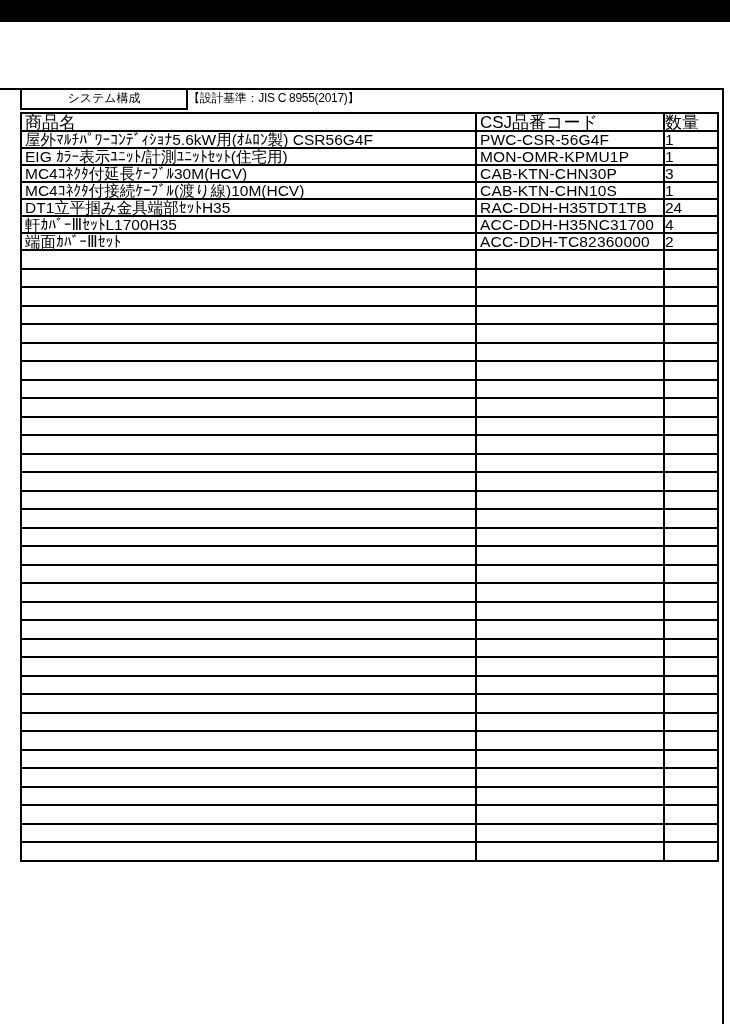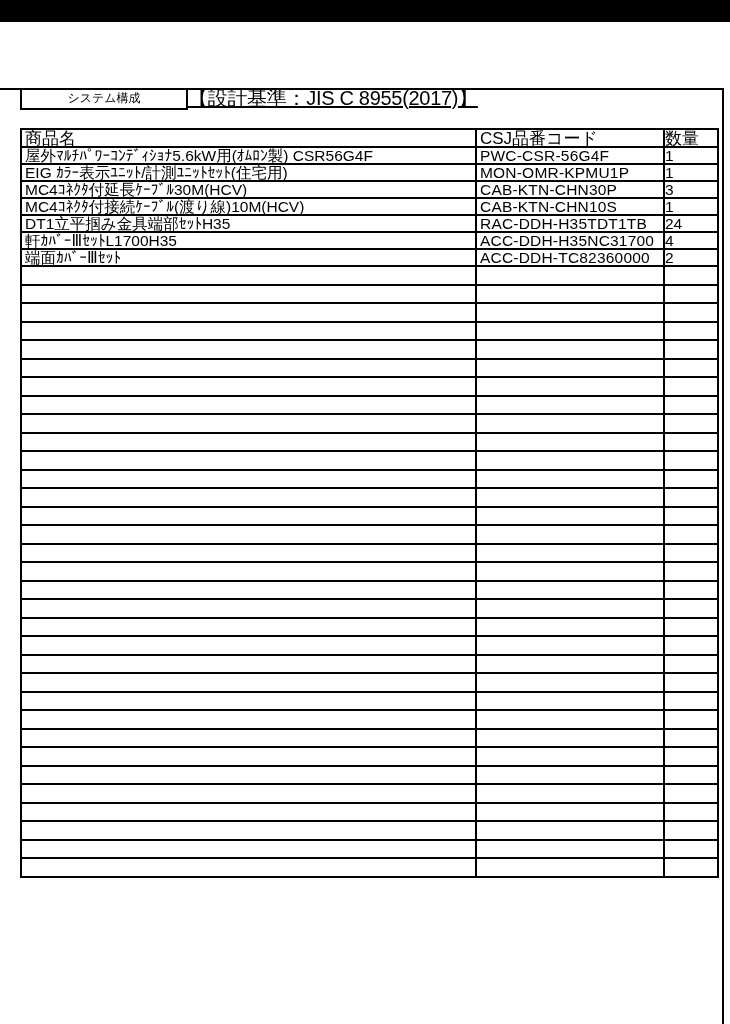--- a/index.html
+++ b/index.html
@@ -12,24 +12,24 @@
   .topbar { position:absolute; left:0; top:0; width:730px; height:22px; background:#000; }
   .frame-top { position:absolute; left:0; top:88px; width:724px; height:2px; background:#000; }
   .frame-right { position:absolute; left:722px; top:88px; width:2px; height:936px; background:#000; }
   .title-box {
     position:absolute; left:20px; top:88px; width:164px; height:20px;
     border:2px solid #000; border-top:none; box-sizing:content-box;
     text-align:center; font-size:12px; line-height:20px;
   }
   .standard {
     position:absolute; left:188px; top:88px; height:20px; line-height:20px;
-    font-size:20px; letter-spacing:-0.3px;text-decoration:underline;
+    font-size:12px; letter-spacing:-0.3px;
   }
   table.parts {
-    position:absolute; left:20px; top:128px;
+    position:absolute; left:20px; top:112px;
     border-collapse:collapse; table-layout:fixed;
     width:564px;
   }
   table.parts td, table.parts th {
     border:2px solid #000; padding:0 0 0 3px; margin:0;
     font-weight:normal; text-align:left; white-space:nowrap; overflow:hidden;
     font-size:15.5px; line-height:15px; vertical-align:bottom;
   }
   table.parts th { height:16px; font-size:17px; }
   table.parts tr.data td { height:14px; }

